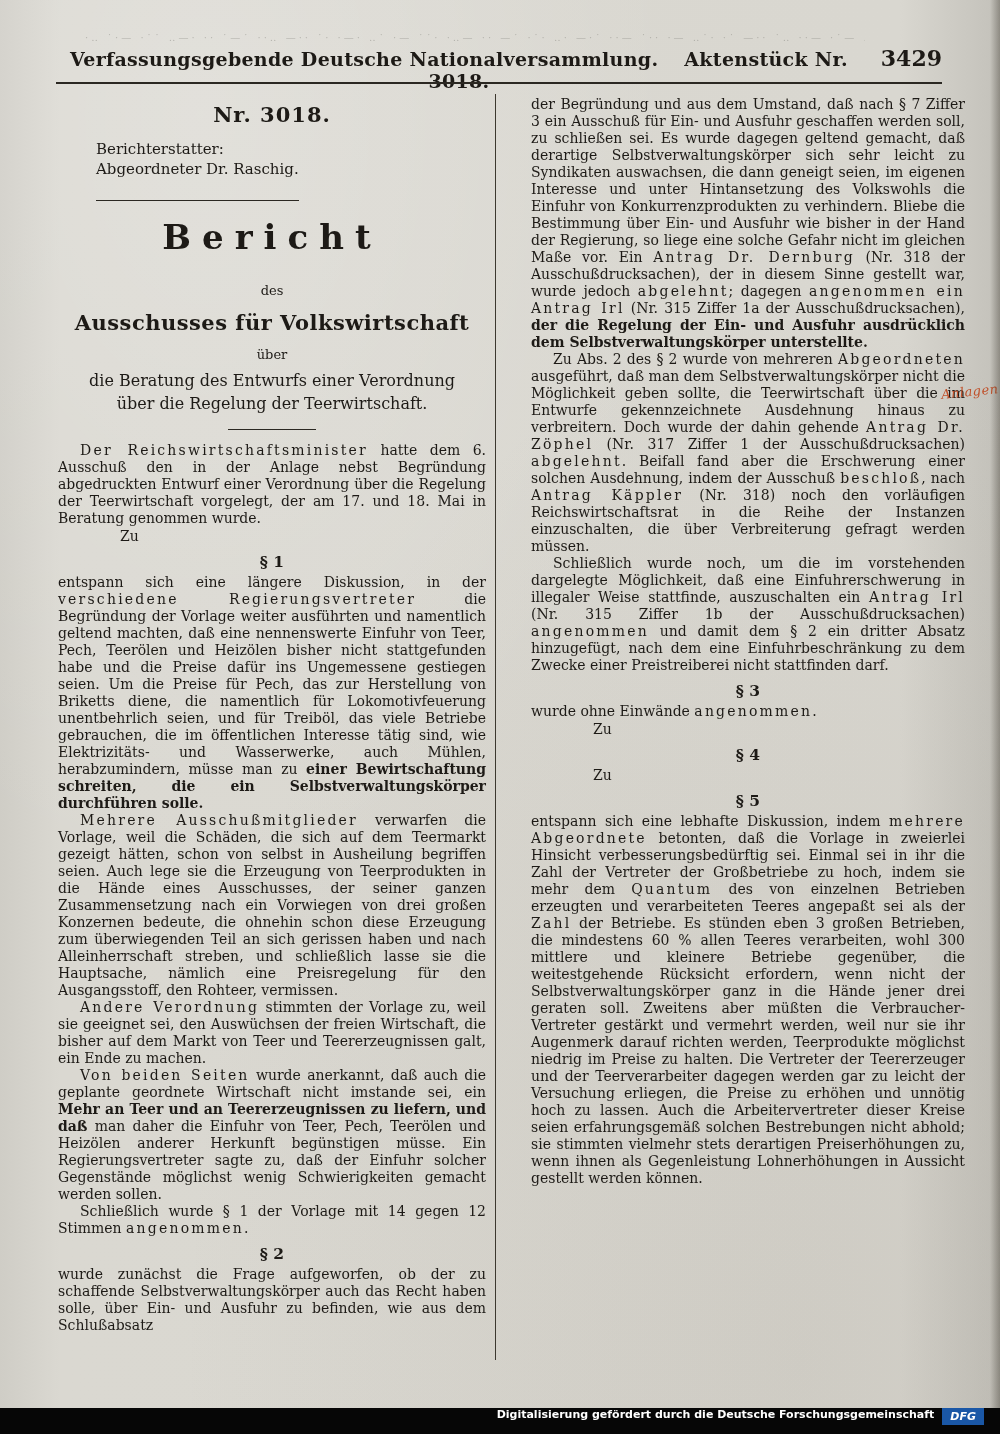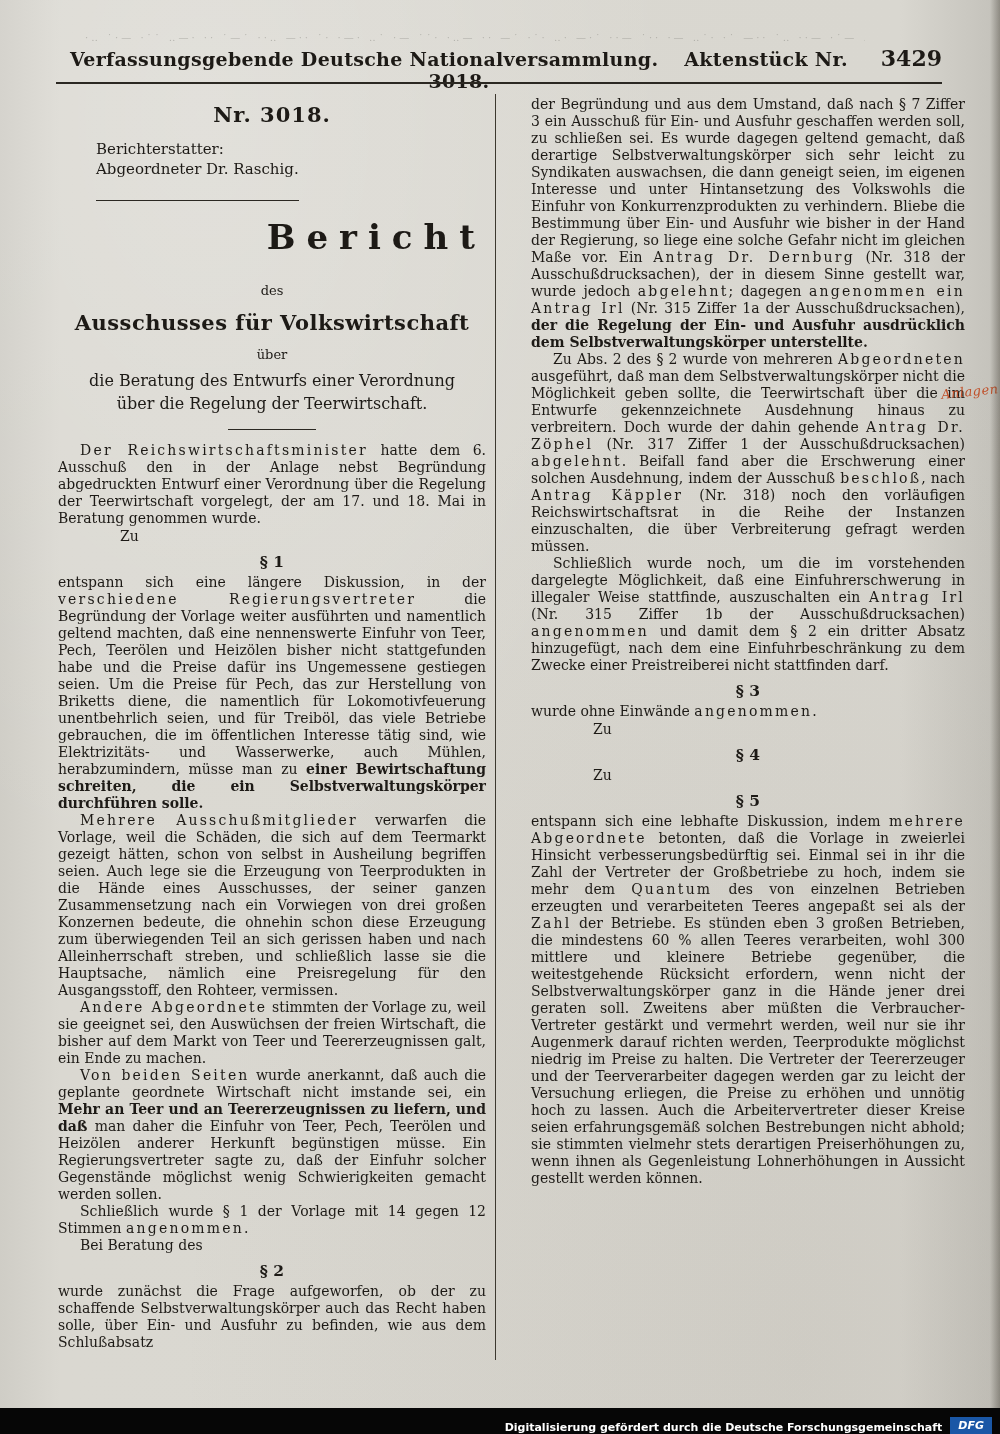--- a/index.html
+++ b/index.html
@@ -24,21 +24,21 @@
   .pageno{position:absolute;top:45px;right:58px;font-size:22px;font-weight:bold;}
   .header-rule{position:absolute;top:82px;left:56px;width:886px;height:2px;background:#2b2822;}
   .col-divider{position:absolute;left:495px;top:94px;width:1px;height:1266px;background:#3c382f;}
   .col{position:absolute;top:96px;}
   .col.left{left:58px;width:428px;}
   .col.right{left:531px;width:434px;}
   .docnum{text-align:center;font-weight:bold;font-size:21px;margin:6px 0 12px;letter-spacing:1px;}
   .reporter{margin-left:38px;font-size:15px;line-height:1.35;width:fit-content;}
   .reporter-name{border-bottom:1.5px solid #2b2822;padding-bottom:20px;}
   .title-block{text-align:center;margin-top:16px;}
-  .t1{font-size:34px;font-weight:bold;letter-spacing:11px;margin-bottom:26px;text-align:right;}
+  .t1{font-size:34px;font-weight:bold;letter-spacing:11px;margin-bottom:26px;}
   .t2{font-size:13px;margin:7px 0;}
   .t3{font-size:21px;font-weight:bold;margin:12px 0;letter-spacing:.5px;}
   .t4{font-size:16px;font-weight:normal;line-height:1.45;}
   .title-rule{width:88px;height:1.5px;background:#2b2822;margin:14px auto 12px;}
   .text{font-size:14px;line-height:17px;text-align:justify;hyphens:auto;}
   .text p{margin:0;}
   .text p.body{text-indent:22px;}
   .text p.flush{text-indent:0;}
   .text p.zu{text-indent:62px;margin:1px 0;}
   .text p.section{text-align:center;font-weight:bold;font-size:15.5px;margin:8px 0 4px;text-indent:0;}
@@ -46,22 +46,22 @@
   .margin-note{
     position:absolute;right:1px;top:384px;color:#c0502a;font-size:13px;
     font-style:italic;transform:rotate(-6deg);letter-spacing:.5px;
   }
   .edge-shadow{
     position:absolute;right:0;top:0;width:10px;height:100%;pointer-events:none;
     background:linear-gradient(90deg, rgba(0,0,0,0), rgba(55,50,40,.38));
   }
   .footer{
     position:absolute;left:0;bottom:0;width:100%;height:26px;background:#060606;
-    display:flex;align-items:flex-end;justify-content:flex-end;gap:8px;
-    padding-right:8px;box-sizing:border-box;
+    display:flex;align-items:flex-start;justify-content:flex-end;gap:8px;
+    padding-right:16px;box-sizing:border-box;
   }
   .credit{color:#ffffff;font-family:"DejaVu Sans", sans-serif;font-size:11px;font-weight:bold;}
   .dfg{
     color:#ffffff;font-family:"DejaVu Sans", sans-serif;font-size:11px;font-weight:bold;
     font-style:italic;padding:2px 8px;
   }
 </style>
 </head>
 <body>
 
@@ -91,24 +91,23 @@
       <div class="t4">die Beratung des Entwurfs einer Verordnung</div>
       <div class="t4">über die Regelung der Teerwirtschaft.</div>
       <div class="title-rule"></div>
     </div>
     <div class="text">
         <p class="body"><span class="sperr">Der Reichswirtschaftsminister</span> hatte dem 6. Ausschuß den in der Anlage nebst Begründung abgedruckten Entwurf einer Verordnung über die Regelung der Teerwirtschaft vorgelegt, der am 17. und 18. Mai in Beratung genommen wurde.</p>
         <p class="zu">Zu</p>
         <p class="section">§ 1</p>
         <p class="flush">entspann sich eine längere Diskussion, in der <span class="sperr">verschiedene Regierungsvertreter</span> die Begründung der Vorlage weiter ausführten und namentlich geltend machten, daß eine nennenswerte Einfuhr von Teer, Pech, Teerölen und Heizölen bisher nicht stattgefunden habe und die Preise dafür ins Ungemessene gestiegen seien. Um die Preise für Pech, das zur Herstellung von Briketts diene, die namentlich für Lokomotivfeuerung unentbehrlich seien, und für Treiböl, das viele Betriebe gebrauchen, die im öffentlichen Interesse tätig sind, wie Elektrizitäts- und Wasserwerke, auch Mühlen, herabzumindern, müsse man zu <b>einer Bewirtschaftung schreiten, die ein Selbstverwaltungskörper durchführen solle.</b></p>
         <p class="body"><span class="sperr">Mehrere Ausschußmitglieder</span> verwarfen die Vorlage, weil die Schäden, die sich auf dem Teermarkt gezeigt hätten, schon von selbst in Ausheilung begriffen seien. Auch lege sie die Erzeugung von Teerprodukten in die Hände eines Ausschusses, der seiner ganzen Zusammensetzung nach ein Vorwiegen von drei großen Konzernen bedeute, die ohnehin schon diese Erzeugung zum überwiegenden Teil an sich gerissen haben und nach Alleinherrschaft streben, und schließlich lasse sie die Hauptsache, nämlich eine Preisregelung für den Ausgangsstoff, den Rohteer, vermissen.</p>
-        <p class="body"><span class="sperr">Andere Abgeordnete</span> stimmten der Vorlage zu, weil sie geeignet sei, den Auswüchsen der freien Wirtschaft, die bisher auf dem Markt von Teer und Teererzeugnissen galt, ein Ende zu machen.</p>
+        <p class="body"><span class="sperr">Andere Verordnung</span> stimmten der Vorlage zu, weil sie geeignet sei, den Auswüchsen der freien Wirtschaft, die bisher auf dem Markt von Teer und Teererzeugnissen galt, ein Ende zu machen.</p>
         <p class="body"><span class="sperr">Von beiden Seiten</span> wurde anerkannt, daß auch die geplante geordnete Wirtschaft nicht imstande sei, ein <b>Mehr an Teer und an Teererzeugnissen zu liefern, und daß</b> man daher die Einfuhr von Teer, Pech, Teerölen und Heizölen anderer Herkunft begünstigen müsse. Ein Regierungsvertreter sagte zu, daß der Einfuhr solcher Gegenstände möglichst wenig Schwierigkeiten gemacht werden sollen.</p>
         <p class="body">Schließlich wurde § 1 der Vorlage mit 14 gegen 12 Stimmen <span class="sperr">angenommen</span>.</p>
-        <p class="body">Bei Beratung des</p>
         <p class="section">§ 2</p>
         <p class="flush">wurde zunächst die Frage aufgeworfen, ob der zu schaffende Selbstverwaltungskörper auch das Recht haben solle, über Ein- und Ausfuhr zu befinden, wie aus dem Schlußabsatz</p>
       </div>
   </div>
 
   <div class="col right">
     <div class="text">
         <p class="flush">der Begründung und aus dem Umstand, daß nach § 7 Ziffer 3 ein Ausschuß für Ein- und Ausfuhr geschaffen werden soll, zu schließen sei. Es wurde dagegen geltend gemacht, daß derartige Selbstverwaltungskörper sich sehr leicht zu Syndikaten auswachsen, die dann geneigt seien, im eigenen Interesse und unter Hintansetzung des Volkswohls die Einfuhr von Konkurrenzprodukten zu verhindern. Bliebe die Bestimmung über Ein- und Ausfuhr wie bisher in der Hand der Regierung, so liege eine solche Gefahr nicht im gleichen Maße vor. Ein <span class="sperr">Antrag Dr. Dernburg</span> (Nr. 318 der Ausschußdrucksachen), der in diesem Sinne gestellt war, wurde jedoch <span class="sperr">abgelehnt</span>; dagegen <span class="sperr">angenommen ein Antrag Irl</span> (Nr. 315 Ziffer 1a der Ausschußdrucksachen), <b>der die Regelung der Ein- und Ausfuhr ausdrücklich dem Selbstverwaltungskörper unterstellte.</b></p>
         <p class="body">Zu Abs. 2 des § 2 wurde von mehreren <span class="sperr">Abgeordneten</span> ausgeführt, daß man dem Selbstverwaltungskörper nicht die Möglichkeit geben sollte, die Teerwirtschaft über die im Entwurfe gekennzeichnete Ausdehnung hinaus zu verbreitern. Doch wurde der dahin gehende <span class="sperr">Antrag Dr. Zöphel</span> (Nr. 317 Ziffer 1 der Ausschußdrucksachen) <span class="sperr">abgelehnt</span>. Beifall fand aber die Erschwerung einer solchen Ausdehnung, indem der Ausschuß <span class="sperr">beschloß</span>, nach <span class="sperr">Antrag Käppler</span> (Nr. 318) noch den vorläufigen Reichswirtschaftsrat in die Reihe der Instanzen einzuschalten, die über Verbreiterung gefragt werden müssen.</p>
         <p class="body">Schließlich wurde noch, um die im vorstehenden dargelegte Möglichkeit, daß eine Einfuhrerschwerung in illegaler Weise stattfinde, auszuschalten ein <span class="sperr">Antrag Irl</span> (Nr. 315 Ziffer 1b der Ausschußdrucksachen) <span class="sperr">angenommen</span> und damit dem § 2 ein dritter Absatz hinzugefügt, nach dem eine Einfuhrbeschränkung zu dem Zwecke einer Preistreiberei nicht stattfinden darf.</p>

